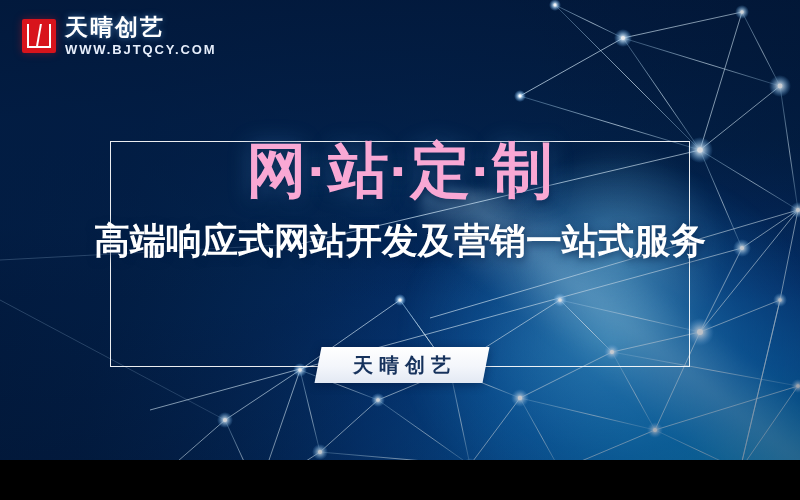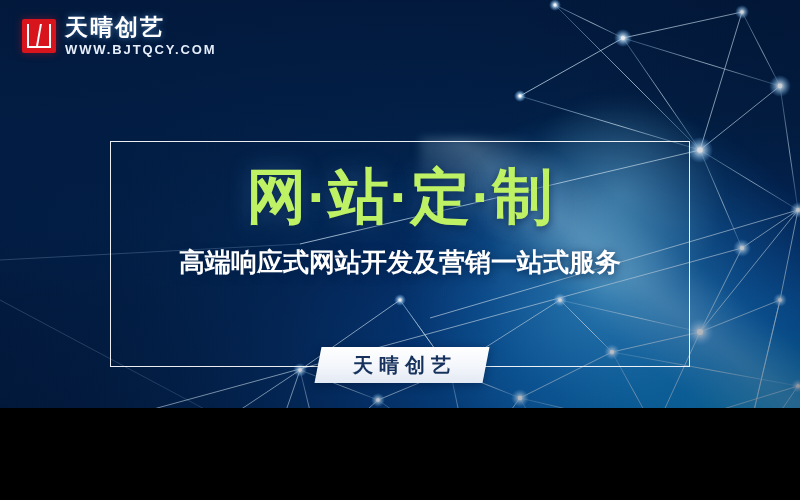--- a/index.html
+++ b/index.html
@@ -1,19 +1,19 @@
 <!DOCTYPE html>
 <html><head>
 <meta charset="utf-8">
 <title>Banner</title>
 <style>
   html,body{margin:0;padding:0;background:#000;}
   #stage{
     position:relative;
-    width:800px;height:408px;
+    width:800px;height:460px;
     overflow:hidden;
     font-family:"Liberation Sans","DejaVu Sans",sans-serif;
     background:#02204f;
     user-select:none;
   }
 
   
   .bg-base{
     position:absolute;inset:0;
     background:
@@ -83,28 +83,27 @@
   .frame{
     position:absolute;left:110px;top:141px;width:580px;height:226px;
     border:1.5px solid rgba(255,255,255,0.92);
     box-sizing:border-box;z-index:5;
   }
   .content{
     position:absolute;left:110px;top:141px;width:580px;height:226px;
     z-index:6;display:flex;flex-direction:column;align-items:center;
   }
   .headline{
-    margin-top:26px;
-    font-size:60px;font-weight:bold;color:#bef264;
+    font-size:60px;font-weight:bold;color:#f9a8d4;
     letter-spacing:1px;line-height:1;white-space:nowrap;
     text-shadow:0 2px 10px rgba(4,30,70,0.85), 0 0 22px rgba(110,185,255,0.35);
   }
   .subline{
     margin-top:22px;
-    font-size:26px;font-weight:bold;color:#ffffff;
+    font-size:36px;font-weight:bold;color:#ffffff;
     letter-spacing:0px;white-space:nowrap;line-height:1;
     text-shadow:0 2px 8px rgba(4,30,70,0.8);
   }
 
   
   .badge-wrap{
     position:absolute;left:318px;top:347px;width:168px;height:36px;z-index:7;
   }
   .badge-bg{
     position:absolute;inset:0;

